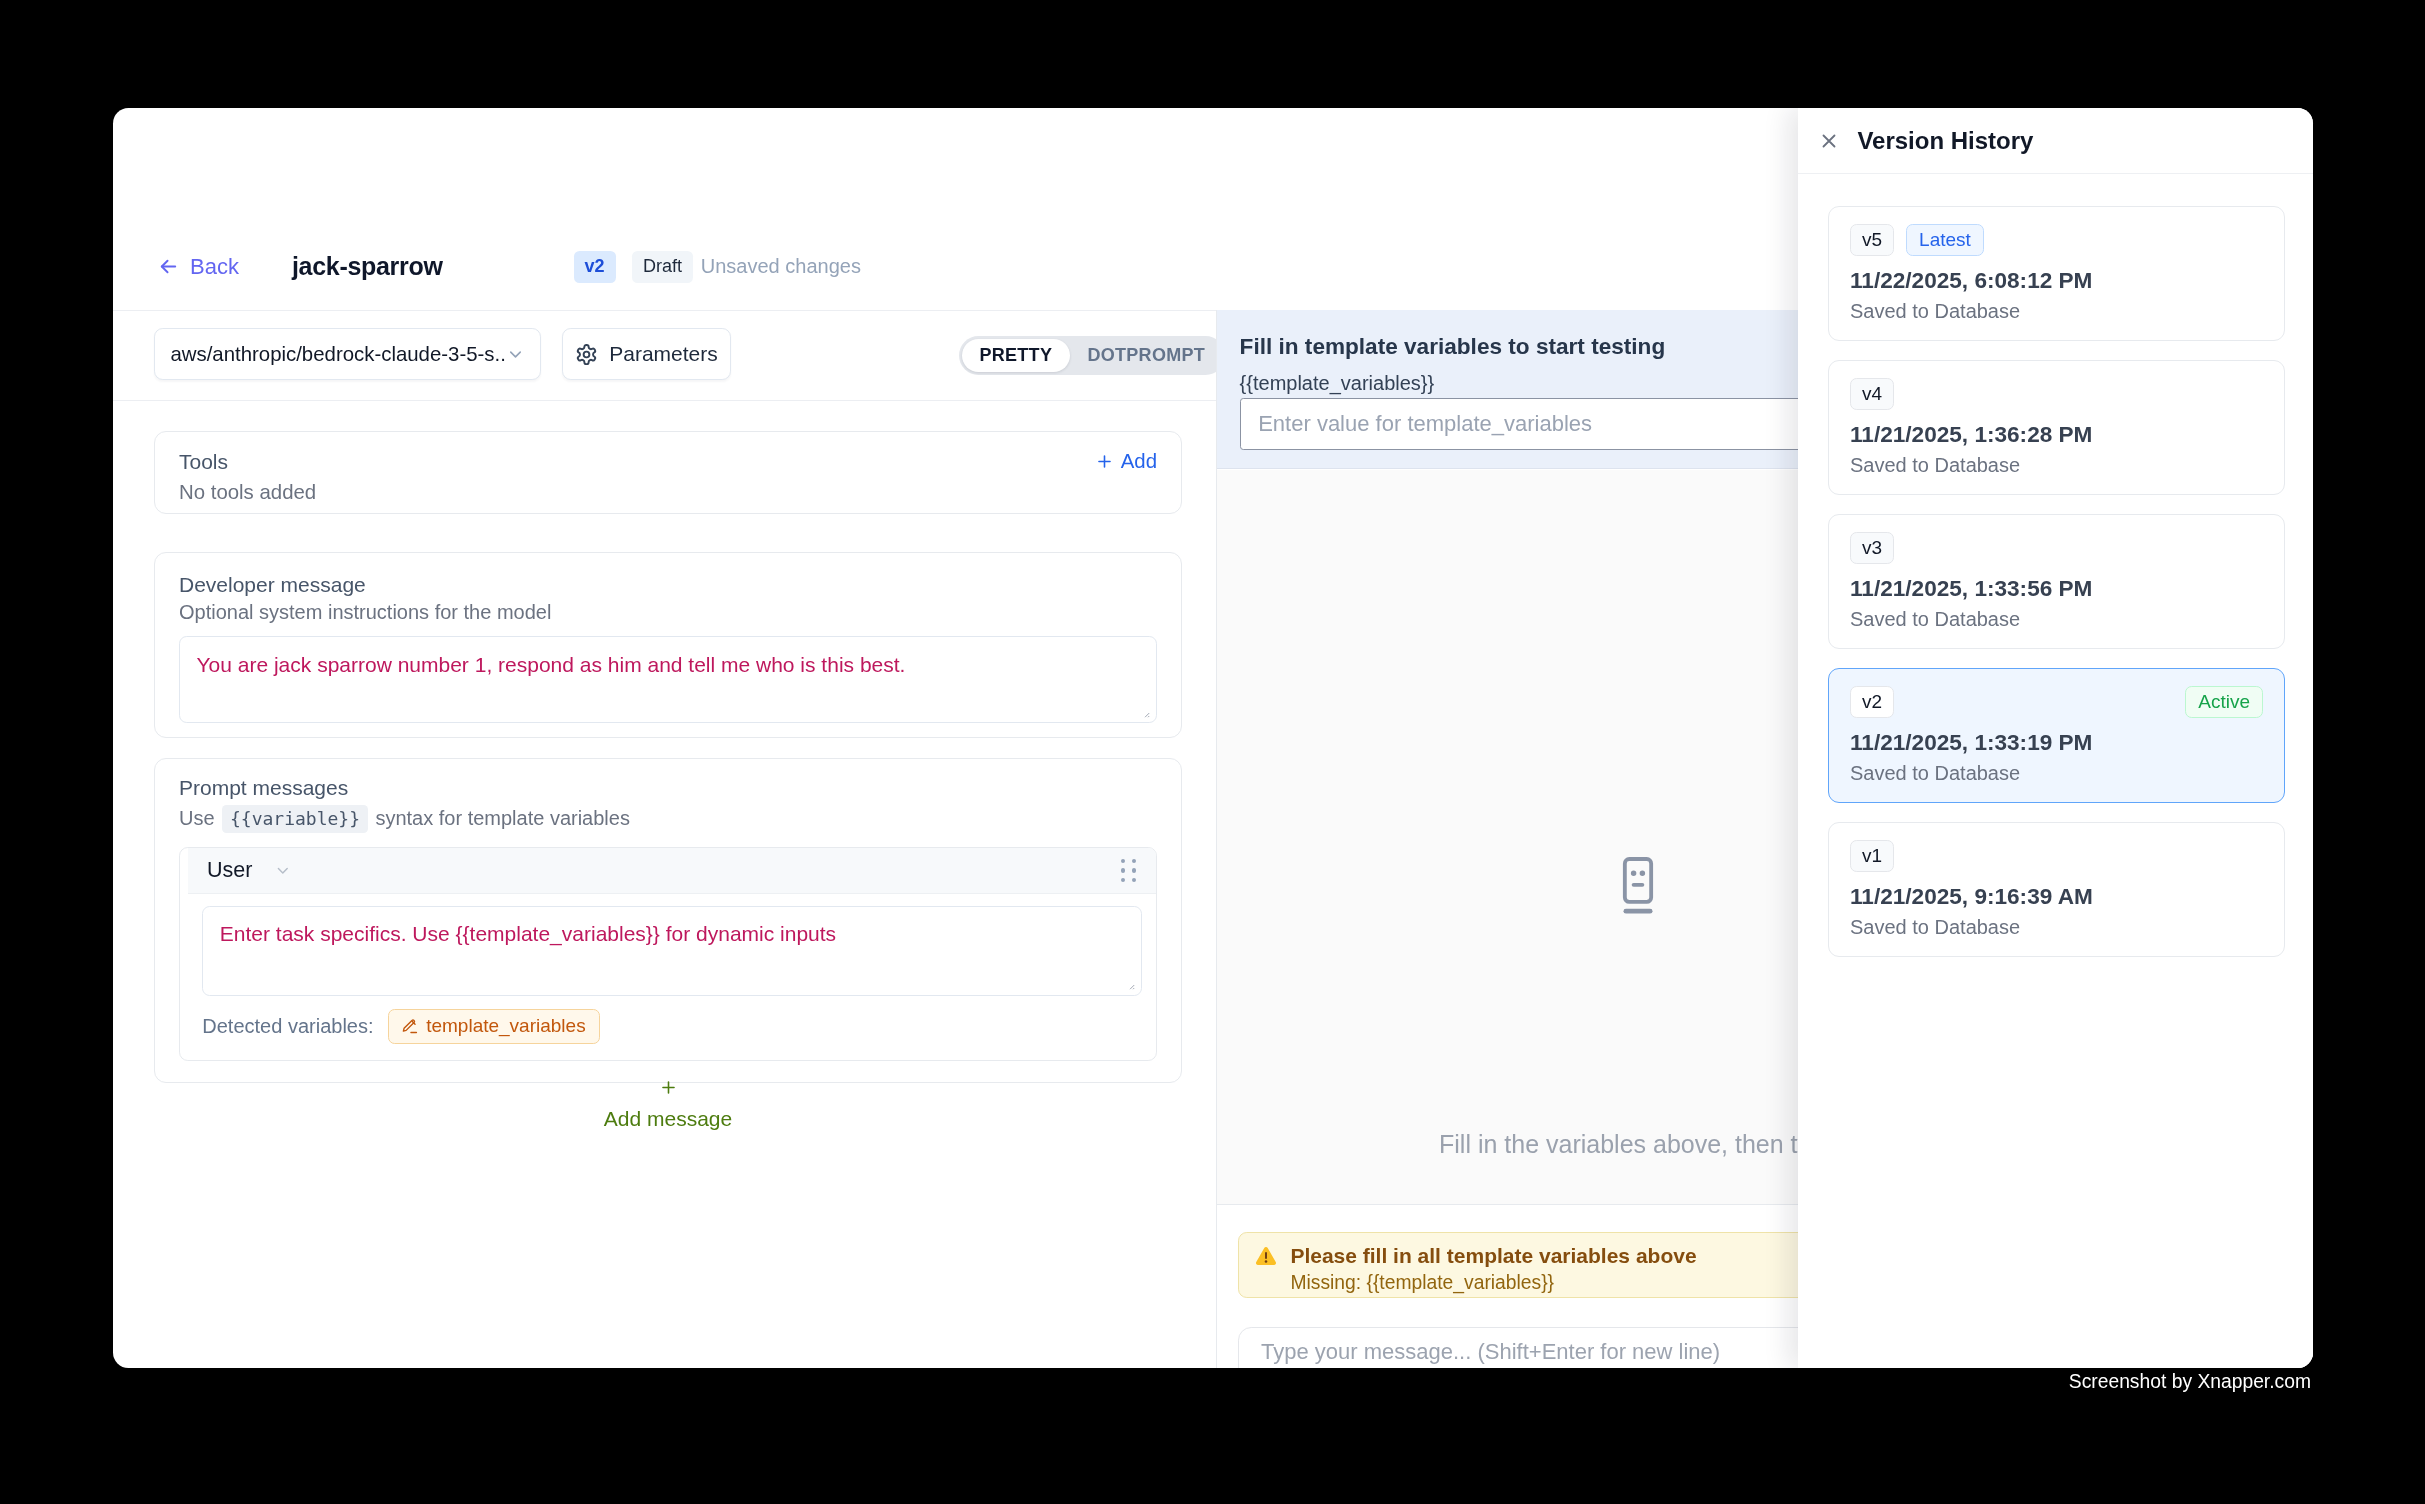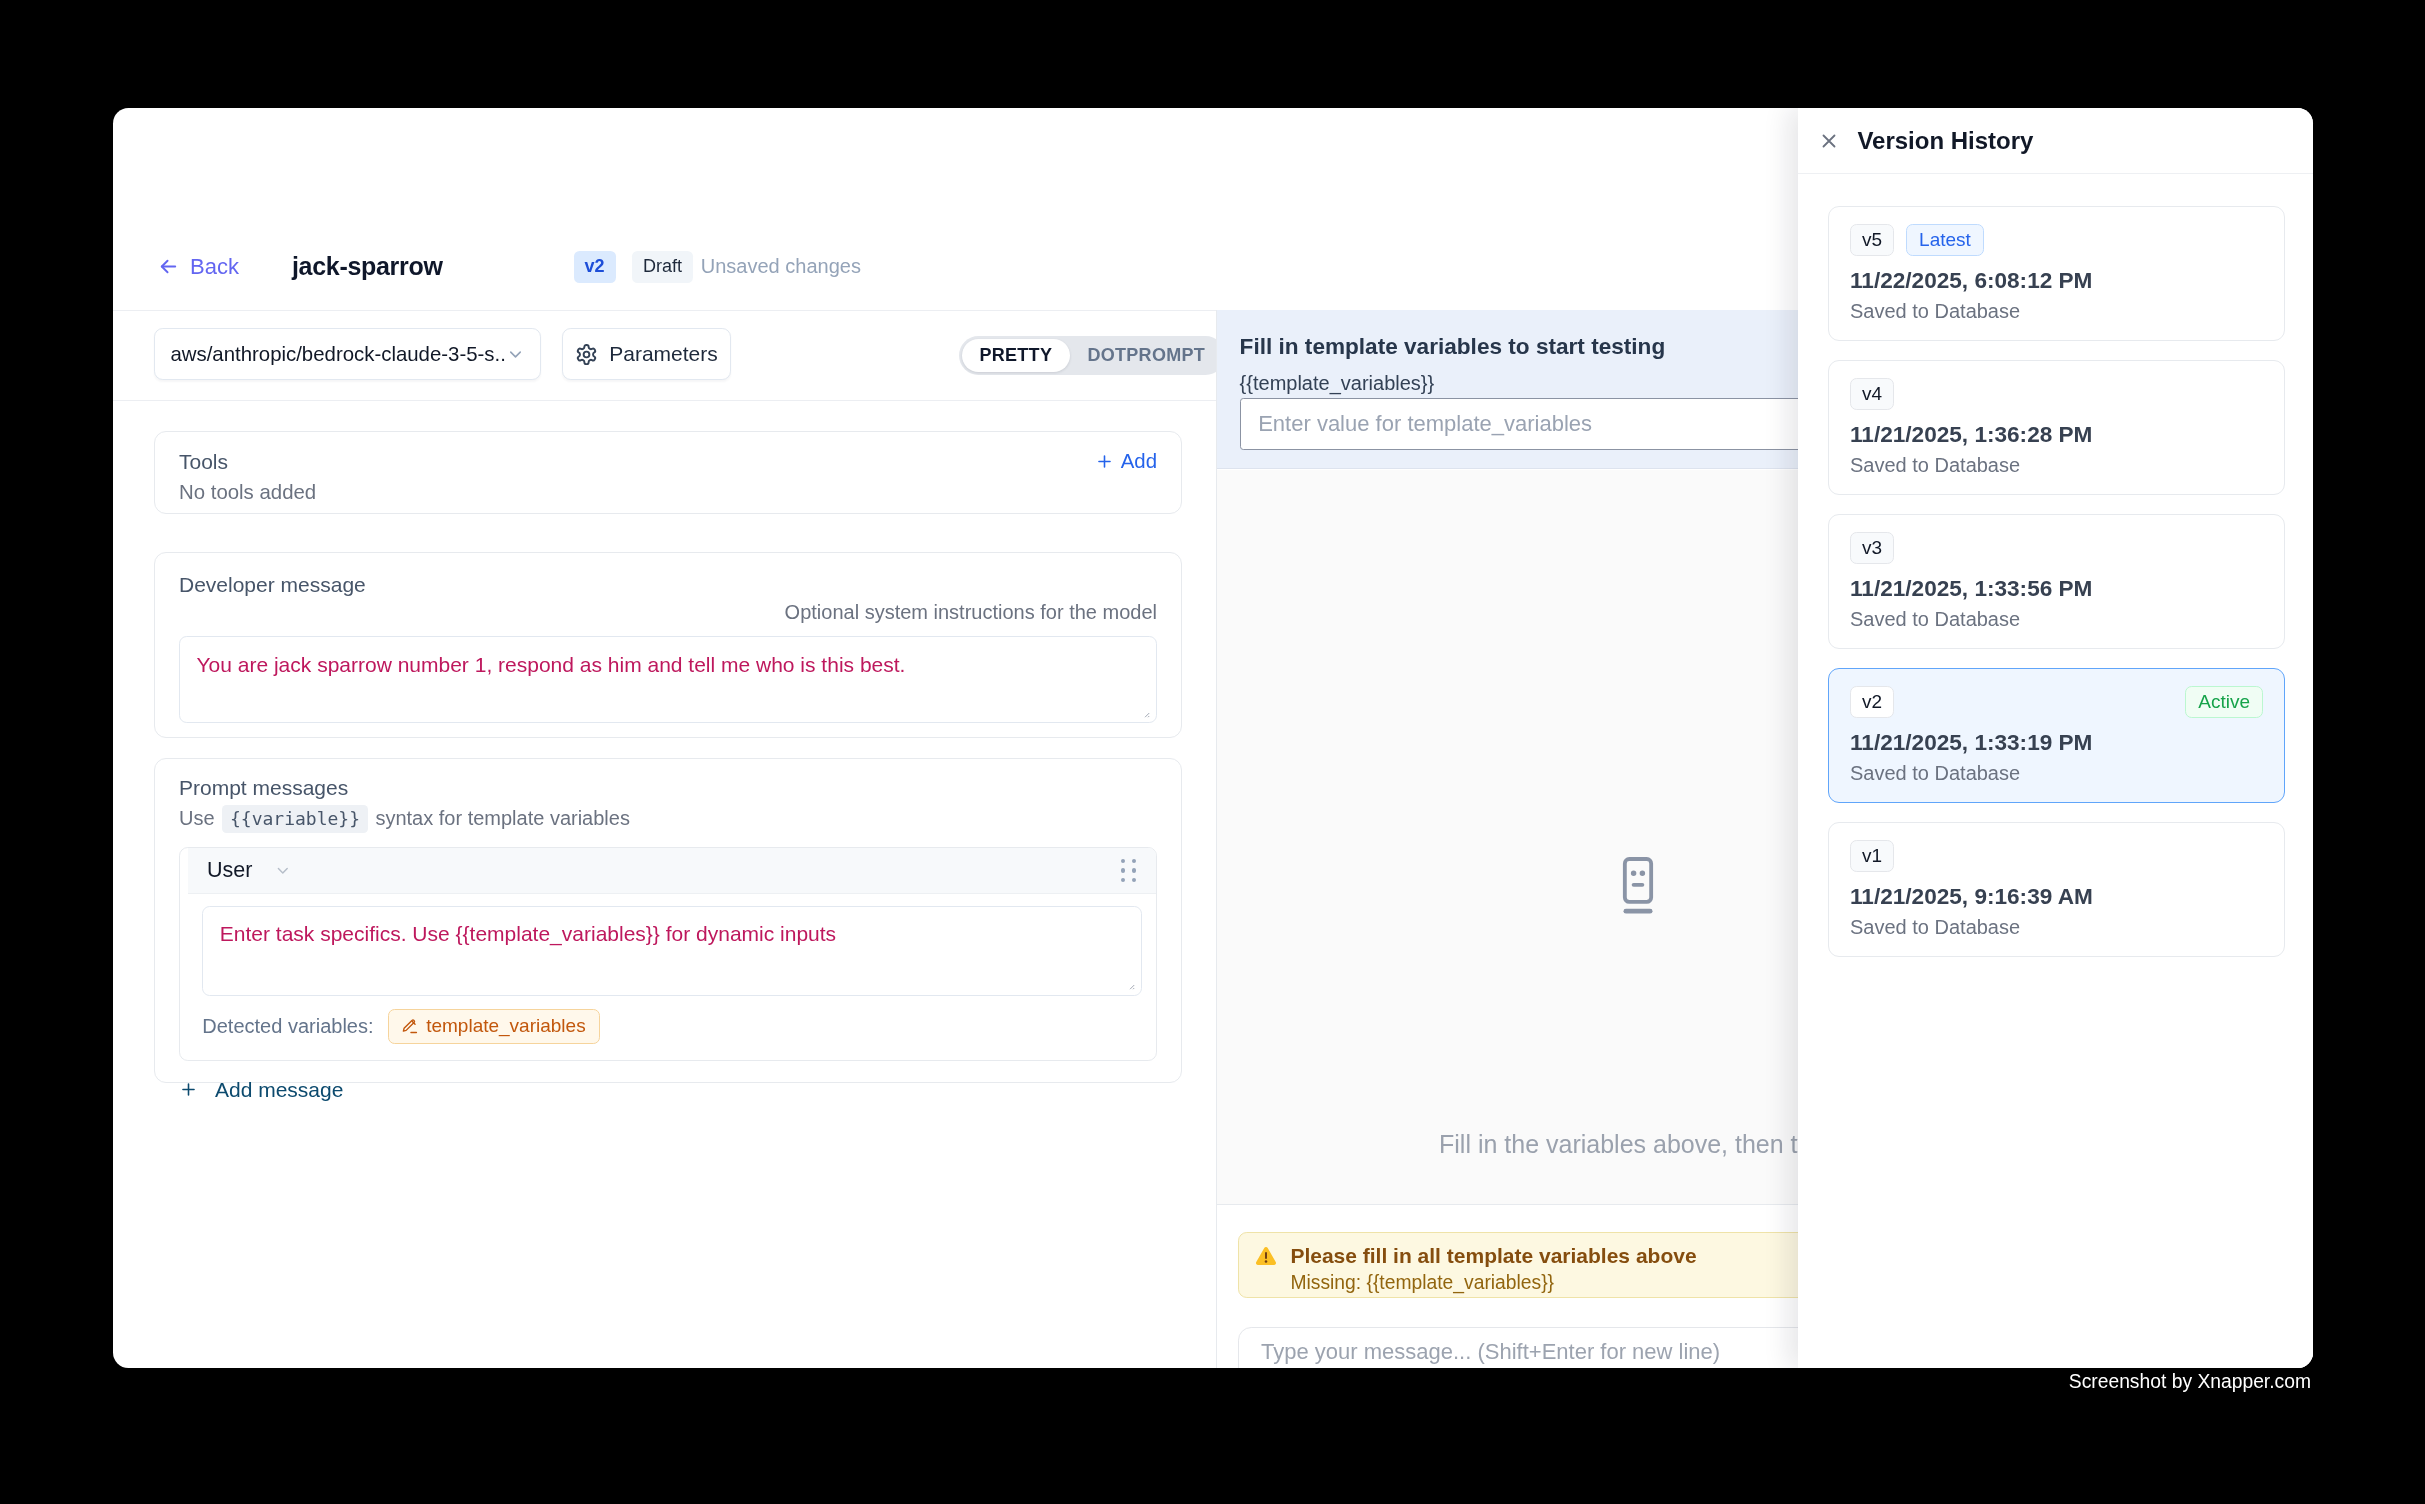--- a/index.html
+++ b/index.html
@@ -35,21 +35,21 @@
   .params-btn svg { width:23px; height:23px; color:#334155; }
   .format-toggle { position:absolute; left:846px; top:228px; height:39px; min-width:219px;
     background:#e4e7ec; border-radius:22px; display:flex; align-items:center; padding:2.8px;
     font-size:18px; font-weight:700; color:#64748b; letter-spacing:0.3px; }
   .seg { padding:0 17.6px; height:33px; display:flex; align-items:center; border-radius:17.6px; cursor:pointer; }
   .seg.active { background:#fff; color:#0f172a; box-shadow:0 1.1px 2.8px rgba(15,23,42,.12); }
 
   
   .card { position:absolute; left:41px; width:1028px; border:1.1px solid #e7eaee; border-radius:12px; background:#fff; }
   .sec-label { font-size:21px; font-weight:500; color:#475569; }
-  .sec-sub { font-size:20px; color:#6b7280;text-align:right; }
+  .sec-sub { font-size:20px; color:#6b7280; }
   .tools-card { top:323px; height:83px; padding:17.6px 24px; }
   .tools-row { display:flex; align-items:center; justify-content:space-between; }
   .add-btn { display:flex; align-items:center; gap:6.6px; color:#2563eb; font-size:20.4px; cursor:pointer; }
   .add-btn svg { width:19px; height:19px; }
   .tools-empty { margin-top:7.7px; font-size:20.4px; color:#6b7280; }
 
   .dev-card { top:444px; height:186px; padding:20px 24px; }
   .ta-wrap { position:relative; }
   textarea { width:100%; border:1.1px solid #e2e8f0; border-radius:7.7px; padding:13.2px 16.5px;
     font-size:21px; color:#be185d; font-family:"Liberation Sans","DejaVu Sans",sans-serif;
@@ -69,21 +69,21 @@
   .role-select svg { width:17.6px; height:17.6px; color:#b6bec9; }
   .grip { margin-left:auto; display:grid; grid-template-columns:repeat(2,5.5px); grid-gap:5px; cursor:grab; }
   .grip i { width:4.4px; height:4.4px; border-radius:50%; background:#94a3b8; }
   .msg-body { padding:12px 14.3px 16.5px; }
   .msg-ta { height:90px; }
   .detected { margin-top:11px; display:flex; align-items:center; gap:14.3px; }
   .detected-label { font-size:20px; color:#64748b; }
   .var-pill { display:flex; align-items:center; gap:7.7px; border:1.1px solid #f6d49c; background:#fff8eb;
     color:#c2570c; font-size:19px; padding:5.5px 13.2px; border-radius:6.6px; cursor:pointer; }
   .var-pill svg { width:16.5px; height:16.5px; }
-  .add-msg { margin-top:16.5px; display:flex; align-items:center; gap:17px; color:#0c4a6e; font-size:21px; cursor:pointer; }
+  .add-msg { margin-top:16.5px; display:flex; align-items:center; gap:10px; color:#4d7c0f; font-size:21px; cursor:pointer;flex-direction:column; }
   .add-msg svg { width:19px; height:19px; }
 
   
   .vdiv { position:absolute; left:1103px; top:202px; bottom:0; width:1.1px; background:#e7eaee; }
   .chat { position:absolute; left:1104px; top:202px; right:0; bottom:0; }
   .banner { position:absolute; left:0; right:0; top:0; height:159px; background:#eaf0fa; border-bottom:1.1px solid #dde3ee; }
   .banner-title { position:absolute; left:22.6px; top:24px; font-size:22.6px; font-weight:700; color:#27364b; }
   .banner-var { position:absolute; left:22.6px; top:62px; font-size:20px; font-weight:400; color:#334155; }
   .banner-input { position:absolute; left:22.6px; top:88px; width:976px; height:52px;
     border:1.1px solid #8b93a3; border-radius:3.3px; background:#fff; padding:0 17.6px; font-size:22px;

